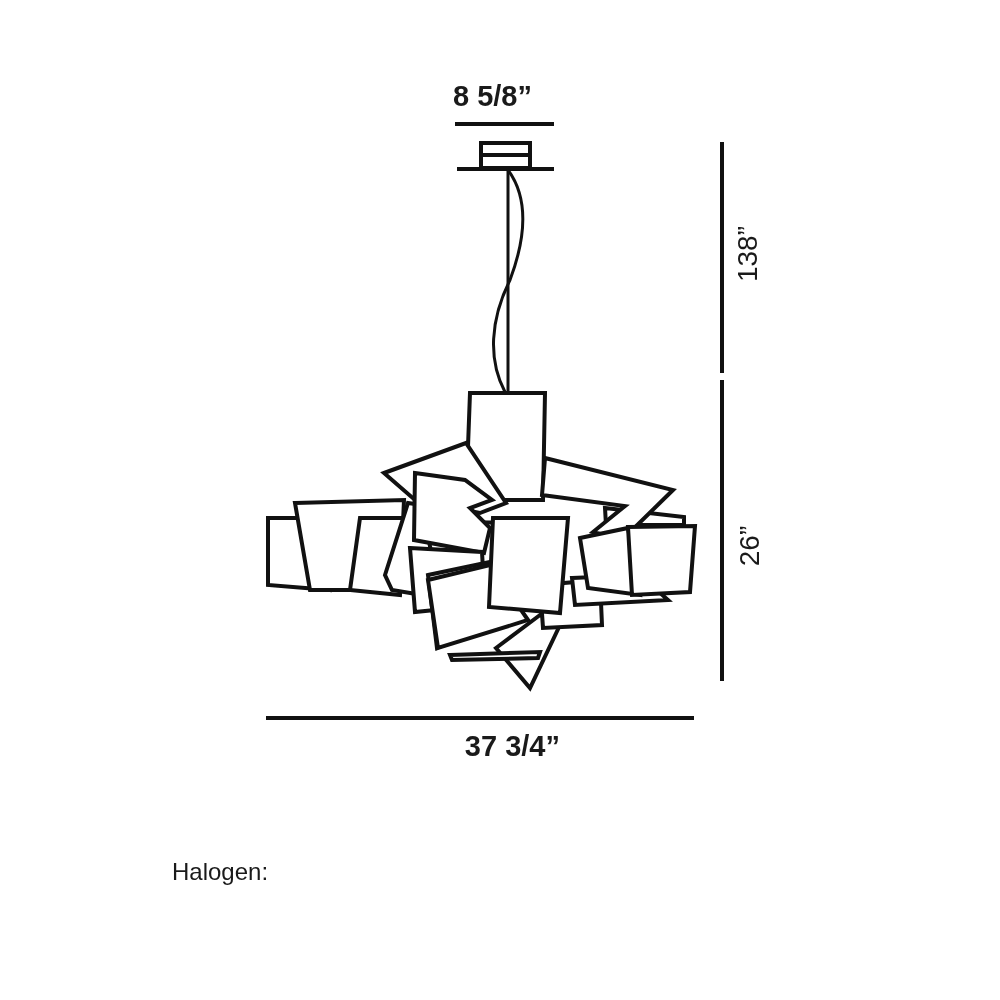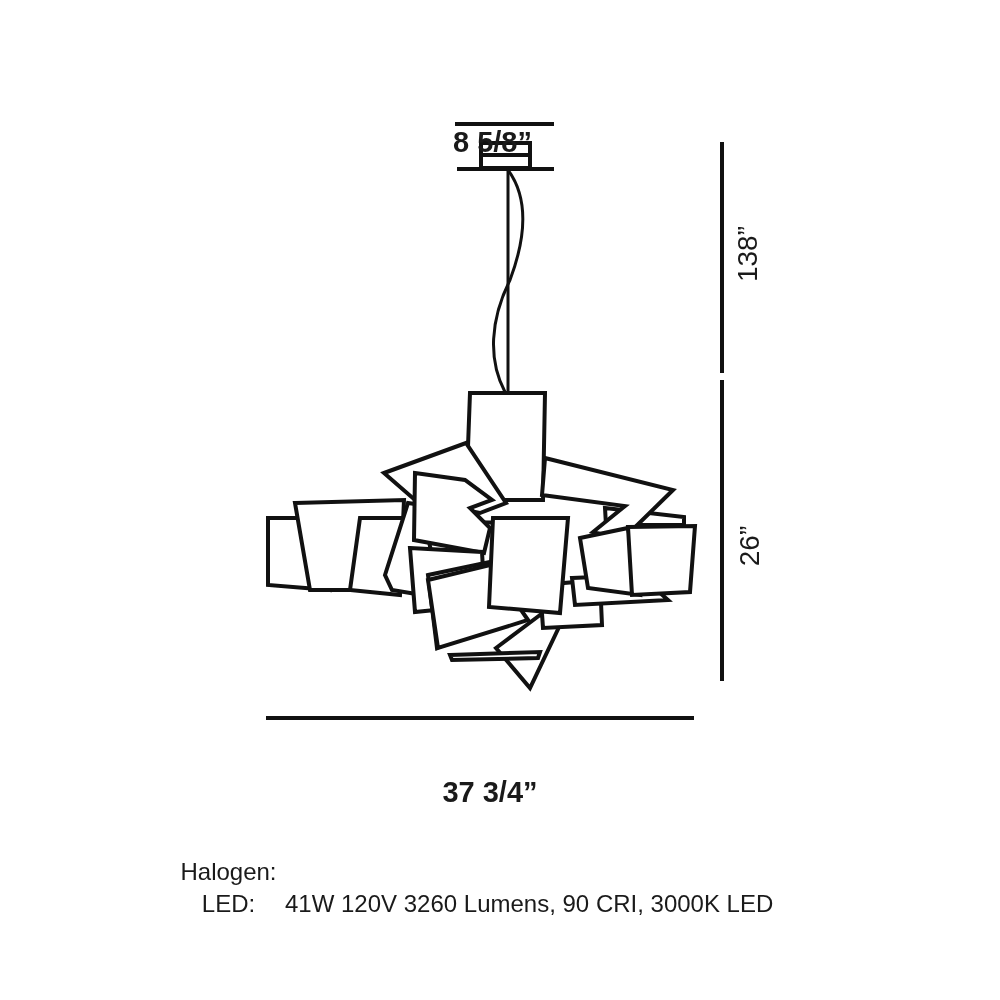--- a/index.html
+++ b/index.html
@@ -1,26 +1,26 @@
 <!DOCTYPE html>
 <html><head>
 <meta charset="utf-8">
 <style>
   html, body { margin:0; padding:0; background:#ffffff; }
   body { width:1000px; height:1000px; position:relative; overflow:hidden;
          font-family:"Liberation Sans", sans-serif; color:#111; }
-  .dim { position:absolute; font-weight:bold; font-size:29px; color:#1a1a1a; white-space:nowrap;margin-top:46px; }
+  .dim { position:absolute; font-weight:bold; font-size:29px; color:#1a1a1a; white-space:nowrap; }
   .dim-top { left:453px; top:80px; width:100px; text-align:left; }
-  .dim-bottom { left:420px; top:730px; width:140px; text-align:center; }
+  .dim-bottom { left:420px; top:730px; width:140px; text-align:right; }
   .dim-vert { position:absolute; font-size:28px; color:#1a1a1a; transform:rotate(-90deg); transform-origin:center center; white-space:nowrap; }
   .dim-138 { left:718px; top:238px; width:60px; text-align:center; }
   .dim-26  { left:720px; top:530px; width:60px; text-align:center; }
   svg.drawing { position:absolute; left:0; top:0; }
   .specs { position:absolute; left:172px; top:856px; font-size:24px; color:#1a1a1a; line-height:32px; }
-  .spec-row { display:flex; white-space:nowrap;text-align:center; }
+  .spec-row { display:flex; white-space:nowrap; }
   .spec-label { width:113px; }
 </style>
 </head>
 <body>
 
 <svg class="drawing" width="1000" height="1000" viewBox="0 0 1000 1000">
   <g stroke="#111" stroke-width="4" fill="none" stroke-linejoin="miter">
 
     <line x1="455" y1="124" x2="554" y2="124"></line>
 
@@ -73,17 +73,13 @@
 
 <div class="dim dim-top">8 5/8”</div>
 <div class="dim-vert dim-138">138”</div>
 <div class="dim-vert dim-26">26”</div>
 <div class="dim dim-bottom">37 3/4”</div>
 
 <div class="specs">
   <div class="spec-row">
     <span class="spec-label">Halogen:</span>
   </div>
-  <div class="spec-row">
-    <span class="spec-label">LED:</span>
-    <span class="spec-value">41W 120V 3260 Lumens, 90 CRI, 3000K LED</span>
-  </div>
 </div>
 
 </body></html>

